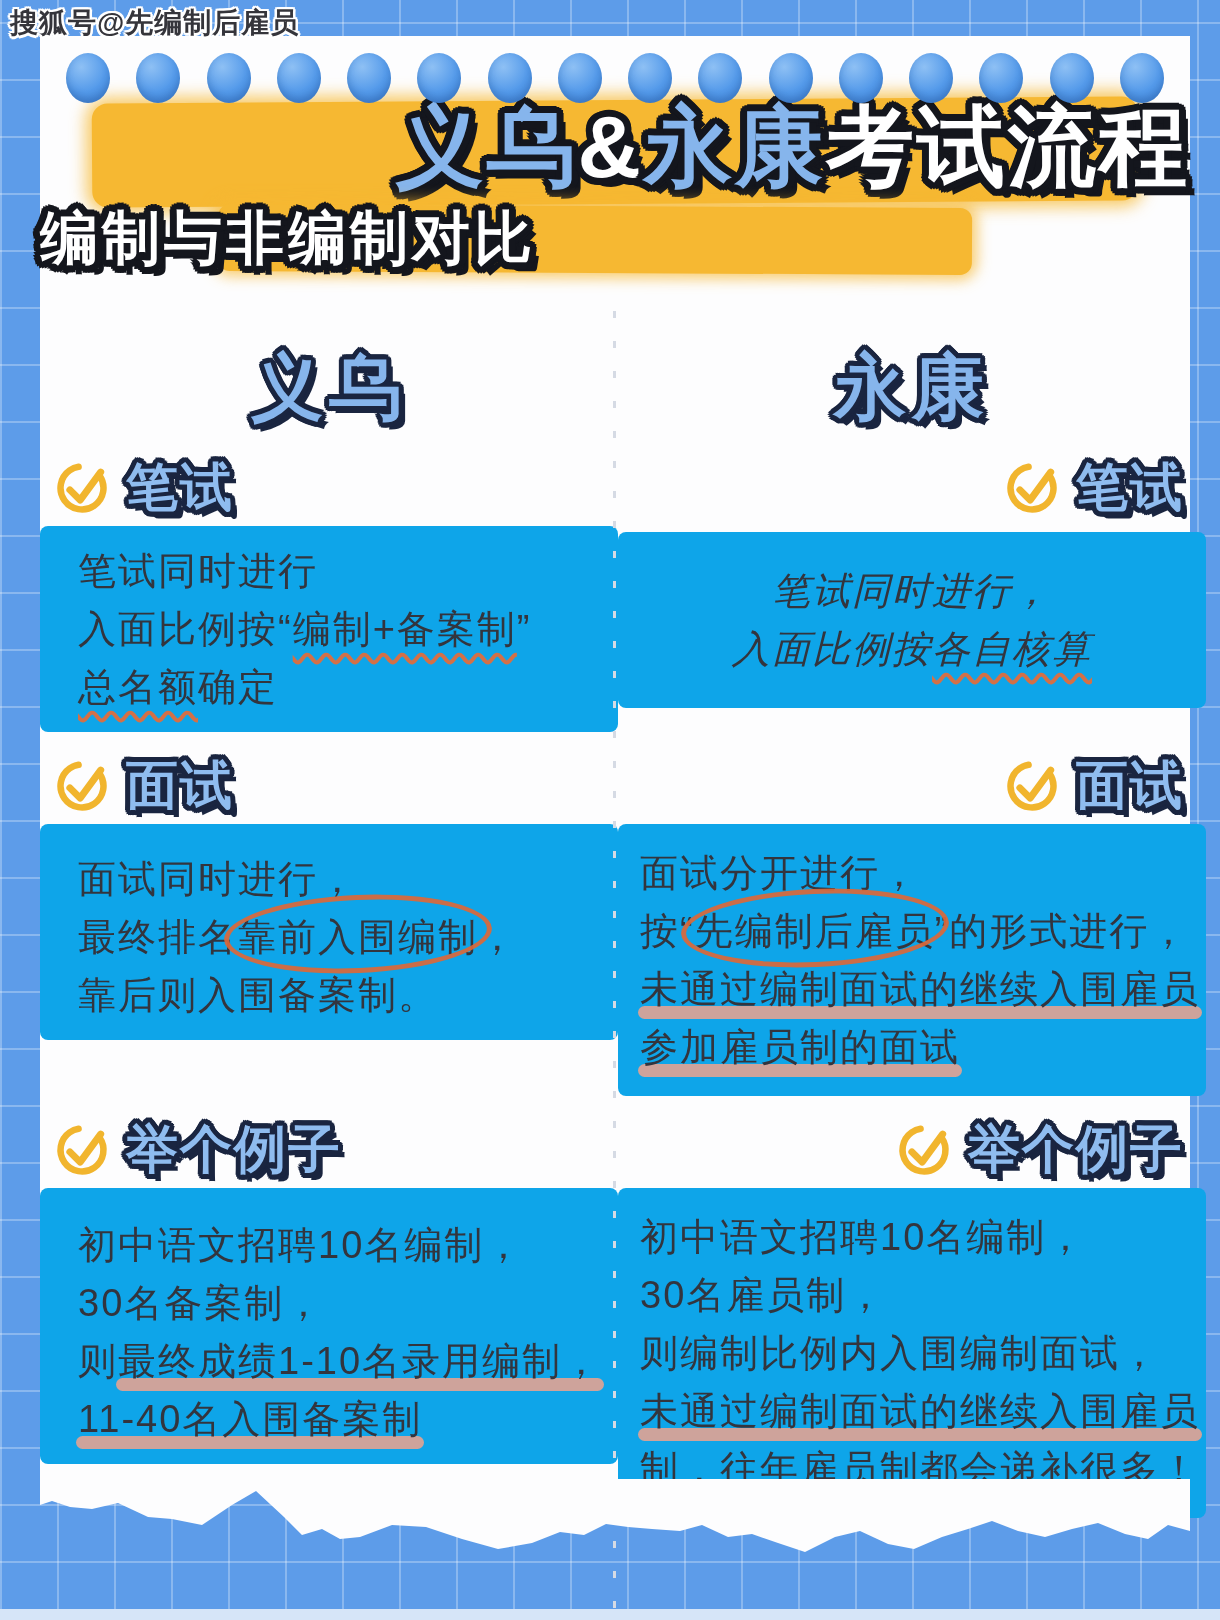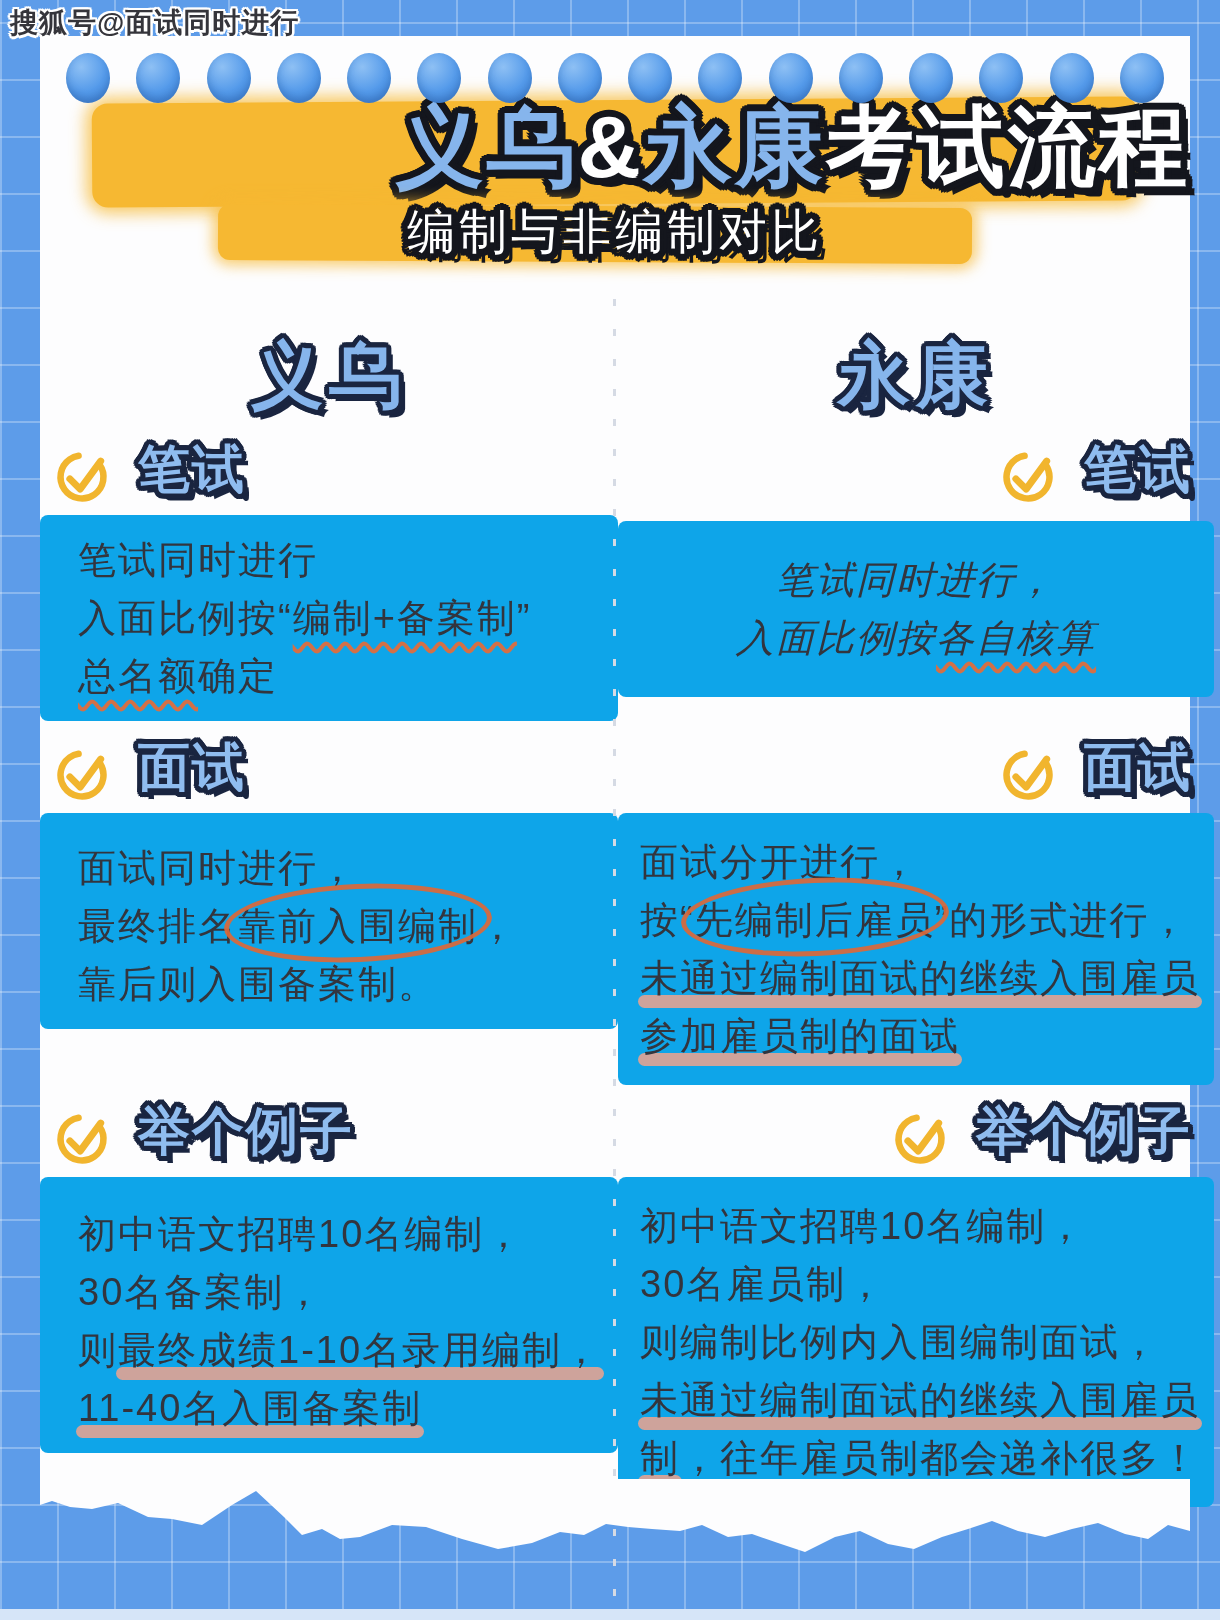--- a/index.html
+++ b/index.html
@@ -63,55 +63,55 @@
   .title1 { position:relative; text-align:right; z-index:2;
             font-size:88px; font-weight:bold; letter-spacing:3px; line-height:1.2; }
   .title1 .band {
     position:absolute; left:52px; right:52px; top:6px; bottom:-4px; z-index:-1;
     background:#f6b832; border-radius:16px; transform:rotate(-.4deg);
     box-shadow:0 0 16px 6px rgba(246,184,50,.75);
   }
   .t-blue  { color:#86b5ec; }
   .t-white { color:#ffffff; }
 
-  .title2 { position:relative; text-align:center; z-index:2; margin-top:4px;
-            font-size:48px; font-weight:normal; letter-spacing:4px; line-height:1.16; color:#fff; }
+  .title2 { position:relative; text-align:left; z-index:2; margin-top:4px;
+            font-size:58px; font-weight:bold; letter-spacing:4px; line-height:1.16; color:#fff; }
   .title2 .band {
     position:absolute; left:178px; right:218px; top:2px; bottom:-2px; z-index:-1;
     background:#f6b832; border-radius:12px; transform:rotate(.3deg);
     box-shadow:0 0 14px 5px rgba(246,184,50,.7);
   }
 
   
   .cols { position:relative; margin-top:50px; }
   .divider {
     position:absolute; left:calc(50% - 2px); top:-10px; bottom:-390px; width:3px; z-index:6;
     background:repeating-linear-gradient(180deg,#d5dae4 0 7px, transparent 7px 30px);
   }
   .grid { display:grid; grid-template-columns:1fr 1fr; row-gap:26px; }
 
   .col-header { padding-top:20px; text-align:center;
                 font-size:72px; font-weight:bold; letter-spacing:6px; color:#86b5ec; line-height:1.3; }
 
   
-  .sec-header { display:flex; align-items:flex-end; gap:28px; height:56px; margin-bottom:10px; }
+  .sec-header { display:flex; align-items:center; gap:16px; height:56px; margin-bottom:10px; }
   .sec-header.left-side  { justify-content:flex-start; padding-left:14px; }
   .sec-header.right-side { justify-content:flex-end;  padding-right:22px; }
   .sec-label { font-size:52px; font-weight:bold; letter-spacing:2px; color:#8fbcef; }
   .check { width:56px; height:56px; flex:0 0 auto; }
 
   
   .box {
     position:relative; z-index:0;
     background:#0ea5e9; border-radius:8px;
     font-size:38px; color:#33353e; letter-spacing:2px; font-weight:500;
   }
   .box .bl { line-height:58px; white-space:nowrap; }
   .box-l { padding:16px 16px 16px 38px; }          
-  .box-r { padding:20px 14px 20px 22px; }          
+  .box-r { padding:20px 6px 20px 22px; }          
   .box-r1 { margin-top:16px; padding:30px 14px; text-align:center;font-style:italic; }
 
   
   .wavy {
     text-decoration-line:underline; text-decoration-style:wavy;
     text-decoration-color:rgba(221,110,62,.95);
     text-decoration-thickness:4px; text-underline-offset:11px;
   }
   
   .circled { position:relative; display:inline-block; }
@@ -130,21 +130,21 @@
   
   .tear { position:absolute; left:40px; top:1479px; width:1150px; height:86px; z-index:2; display:block; }
   .bottom-strip { position:absolute; left:0; right:0; bottom:0; height:11px;
                   background:#d6e5f8; z-index:3; }
 </style>
 </head>
 <body>
 
 <div class="page">
 
-  <div class="watermark">搜狐号@面试同时进行</div>
+  <div class="watermark">搜狐号@先编制后雇员</div>
 
   <div class="paper">
     <div class="holes">
       <span class="hole"></span>
         <span class="hole"></span>
         <span class="hole"></span>
         <span class="hole"></span>
         <span class="hole"></span>
         <span class="hole"></span>
         <span class="hole"></span>

